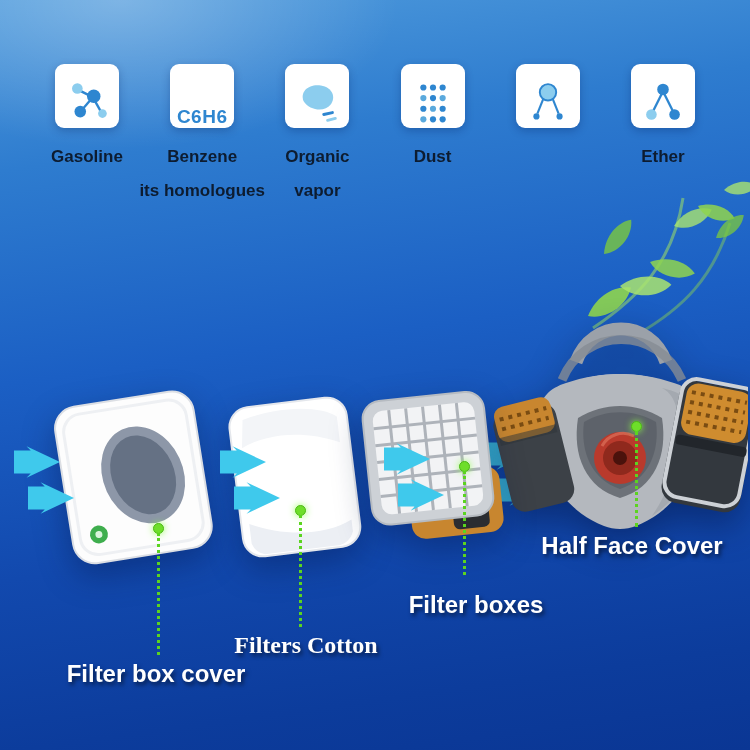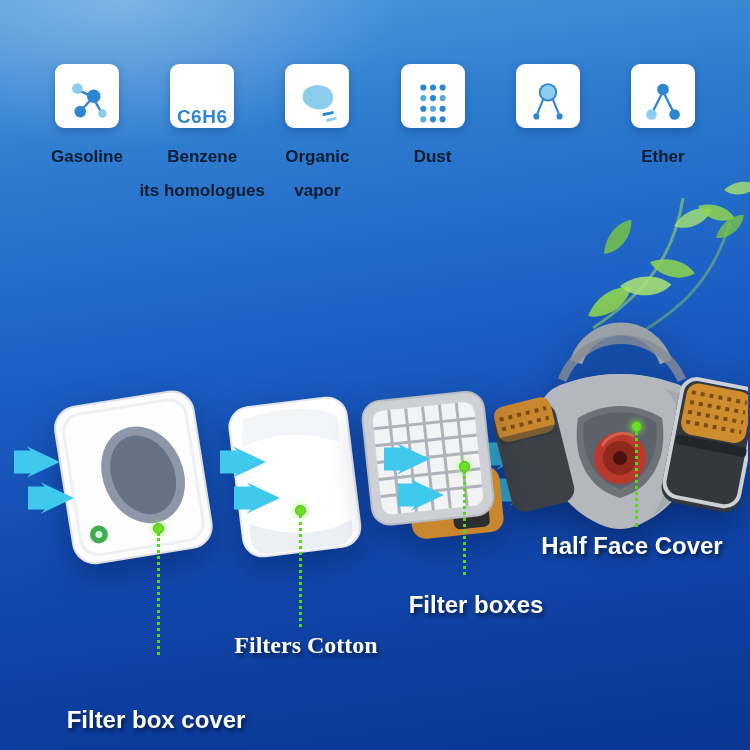--- a/index.html
+++ b/index.html
@@ -41,21 +41,21 @@
   }
 
   .part-label {
     position:absolute; z-index:7; transform:translateX(-50%);
     color:#ffffff; font-weight:bold; font-size:24px; white-space:nowrap;
     text-shadow:2px 3px 4px rgba(0,0,0,.55);
   }
   .label-half-face   { left:632px; top:532px; }
   .label-boxes       { left:476px; top:580px;margin-top:11px; }
   .label-cotton      { left:306px; top:632px;font-family:Liberation Serif, serif; }
-  .label-cover       { left:156px; top:660px;margin-top:46px; }
+  .label-cover       { left:156px; top:660px; }
 
   .leaves { position:absolute; left:578px; top:168px; z-index:1; }
 </style>
 </head>
 <body>
 
 <div class="stage">
 
   <div class="tiles-row">
 

